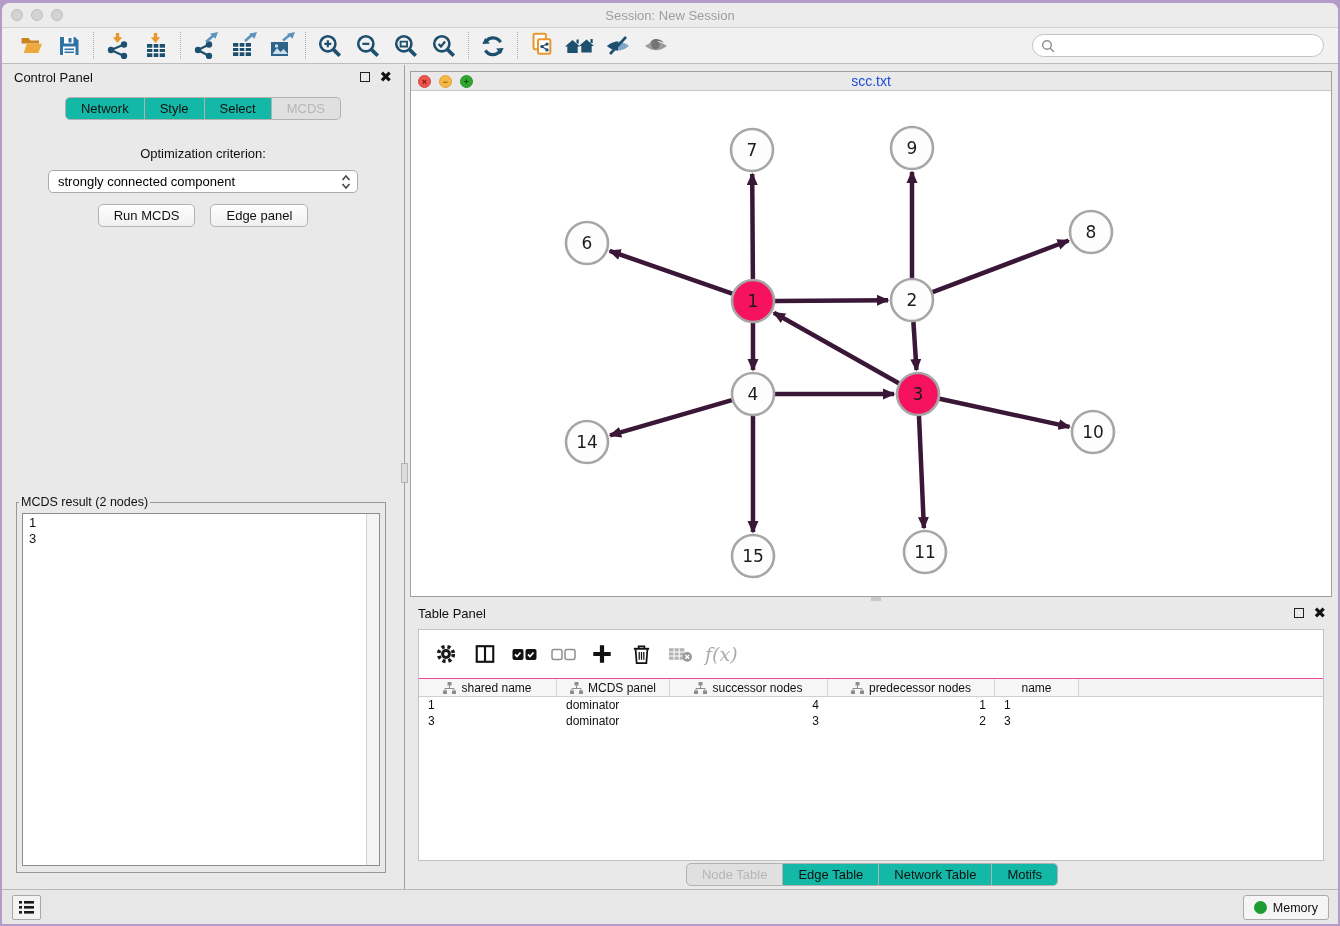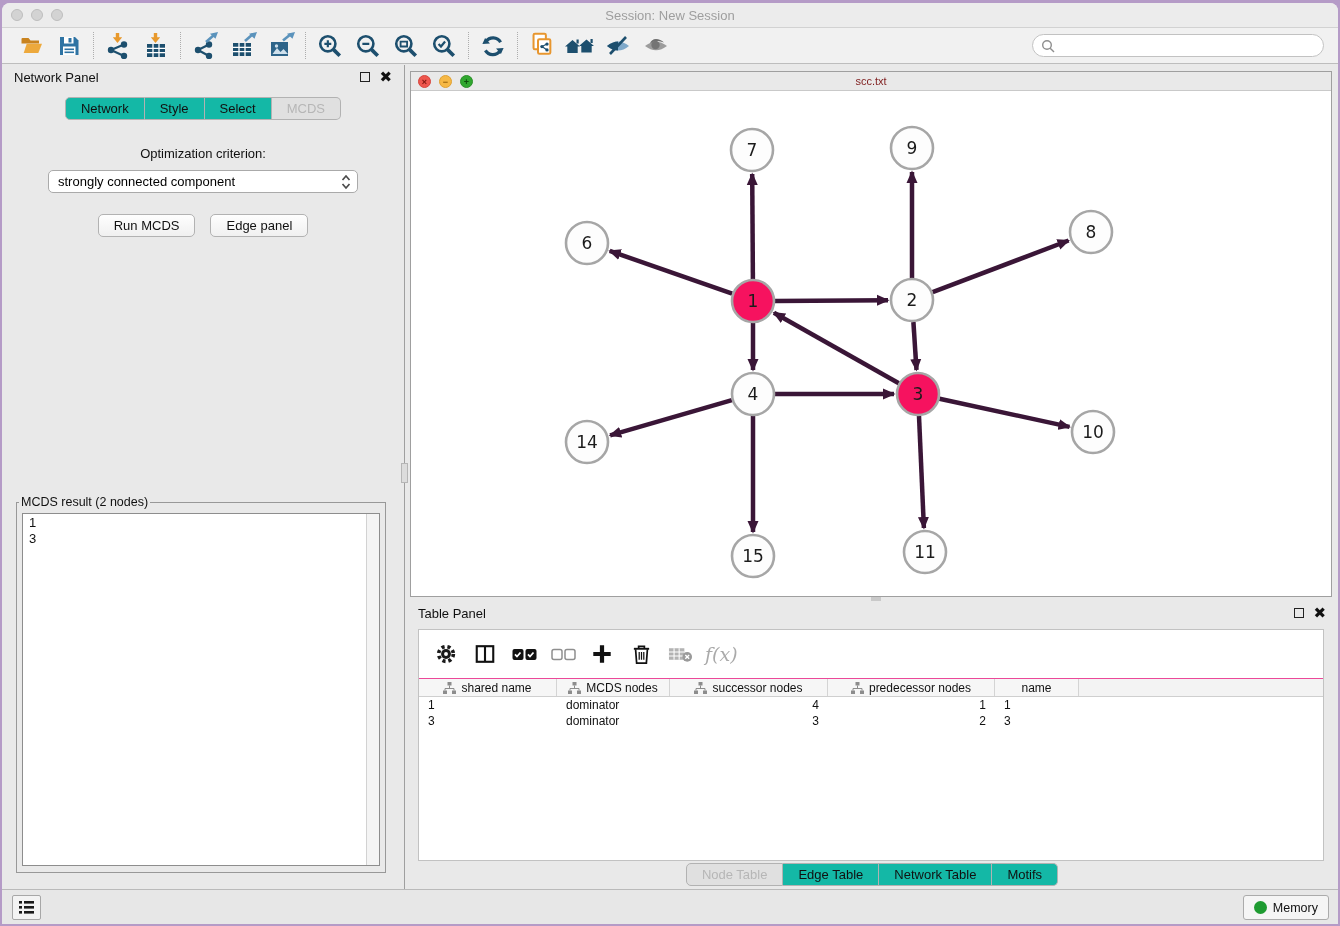--- a/index.html
+++ b/index.html
@@ -38,21 +38,21 @@
   .cp-tabs { display:flex; justify-content:center; margin-top:8px; }
   .seg-tab { font-size:13px; padding:3px 15px; background:#14b8a6; border:1px solid #b2b2b2;
     border-left:none; color:#111; }
   .seg-tab:first-child { border-left:1px solid #b2b2b2; border-radius:5px 0 0 5px; }
   .seg-tab:last-child { border-radius:0 5px 5px 0; }
   .seg-tab.active { background:#e0e0e0; color:#b6b6b6; }
   .opt-label { text-align:center; font-size:13px; color:#111; margin-top:26px; }
   .cp-select { width:310px; height:23px; margin:9px auto 0; background:#fff; border:1px solid #aaa;
     border-radius:5px; display:flex; align-items:center; padding:0 6px 0 9px; font-size:13px; }
   .cp-select svg { margin-left:auto; }
-  .cp-buttons { display:flex; justify-content:center; gap:15px; margin-top:21px; }
+  .cp-buttons { display:flex; justify-content:center; gap:15px; margin-top:11px; }
   .cp-buttons button { font-size:13px; padding:3px 15px; border:1px solid #b2b2b2; border-radius:5px;
     background:linear-gradient(#fefefe,#f0f0f0); color:#111; }
   .mcds { position:absolute; left:14px; right:18px; top:430px; bottom:16px;
     border:1px solid #989898; }
   .mcds legend { font-size:12.5px; padding:0 2px; margin-left:2px; color:#111; }
   .result-wrap { position:absolute; left:5px; right:5px; top:4px; bottom:6px;
     background:#fff; border:1px solid #8d8d8d; }
   .result-box { position:absolute; inset:0 14px 0 0; font-size:13px; padding:1px 6px; color:#111; }
   .result-box div { line-height:16px; }
   .result-scroll { position:absolute; right:0; top:0; bottom:0; width:13px;
@@ -64,21 +64,21 @@
   .right-area { position:absolute; left:404px; right:0; top:0; bottom:0; }
   .network-window { position:absolute; left:4px; top:6px; right:6px; height:526px;
     background:#fff; border:1px solid #9f9f9f; }
   .nw-titlebar { position:relative; height:19px; background:#e9e9e9; border-bottom:1px solid #c9c9c9; }
   .nw-lights { position:absolute; left:7px; top:3px; display:flex; gap:8px; }
   .nw-light { width:13px; height:13px; border-radius:50%; display:flex; align-items:center;
     justify-content:center; font-size:9px; font-weight:700; }
   .nw-red { background:#ee564d; color:#7c130d; border:1px solid #d6453c; }
   .nw-yellow { background:#f6b845; color:#92600a; border:1px solid #dfa132; }
   .nw-green { background:#30a72f; color:#0d4f0c; border:1px solid #2b8f2a; }
-  .nw-title { text-align:center; line-height:18px; font-size:11px; color:#7f1d1d; }
+  .nw-title { text-align:center; line-height:18px; font-size:14px; color:#1d4ed8; }
   .nw-canvas { position:absolute; left:0; right:0; top:19px; bottom:0; }
   .nw-canvas svg { width:100%; height:100%; }
   .nw-grip { position:absolute; left:50%; bottom:-6px; width:10px; height:5px; background:#c9c9c9; }
 
   
   .table-panel { position:absolute; left:0; right:0; top:536px; bottom:0; background:#e9e9e9; }
   .tp-card { position:absolute; left:12px; right:14px; top:28px; height:232px;
     background:#fff; border:1px solid #c2c2c2; overflow:hidden; }
   .tp-toolbar { height:48px; display:flex; align-items:center; gap:11px; padding:0 13px; }
   .tp-tool { width:28px; height:28px; display:flex; align-items:center; justify-content:center;
@@ -265,21 +265,21 @@
         <path d="M9.2 9.2L13 13" stroke="#8e8e8e" stroke-width="1.4"></path>
       </svg>
       <input value="" style="">
     </div>
   </div>
 
   <div class="main">
 
     <div class="control-panel">
       <div class="panel-head">
-        <span class="ptitle">Network Panel</span>
+        <span class="ptitle">Control Panel</span>
         <span class="panel-icons">
           <span class="float-ic"></span>
           <span class="close-ic">✖</span>
         </span>
       </div>
       <div class="cp-tabs" id="cpTabs">
           <span class="seg-tab">Network</span>
           <span class="seg-tab">Style</span>
           <span class="seg-tab">Select</span>
           <span class="seg-tab active">MCDS</span>
@@ -467,21 +467,21 @@
                 </div>
                 <div class="tp-hcell" style="width: 113px;">
                   <svg width="13" height="12" viewBox="0 0 13 12">
                     <path d="M6.5 3.5v2.5M2 8.5v-2h9v2" fill="none" stroke="#8c8c8c" stroke-width="1"></path>
                     <g fill="#8c8c8c">
                       <rect x="4.5" width="4" height="3.5"></rect>
                       <rect y="8.5" width="4" height="3.5"></rect>
                       <rect x="9" y="8.5" width="4" height="3.5"></rect>
                     </g>
                   </svg>
-                  <span>MCDS nodes</span>
+                  <span>MCDS panel</span>
                 </div>
                 <div class="tp-hcell" style="width: 158px;">
                   <svg width="13" height="12" viewBox="0 0 13 12">
                     <path d="M6.5 3.5v2.5M2 8.5v-2h9v2" fill="none" stroke="#8c8c8c" stroke-width="1"></path>
                     <g fill="#8c8c8c">
                       <rect x="4.5" width="4" height="3.5"></rect>
                       <rect y="8.5" width="4" height="3.5"></rect>
                       <rect x="9" y="8.5" width="4" height="3.5"></rect>
                     </g>
                   </svg>

